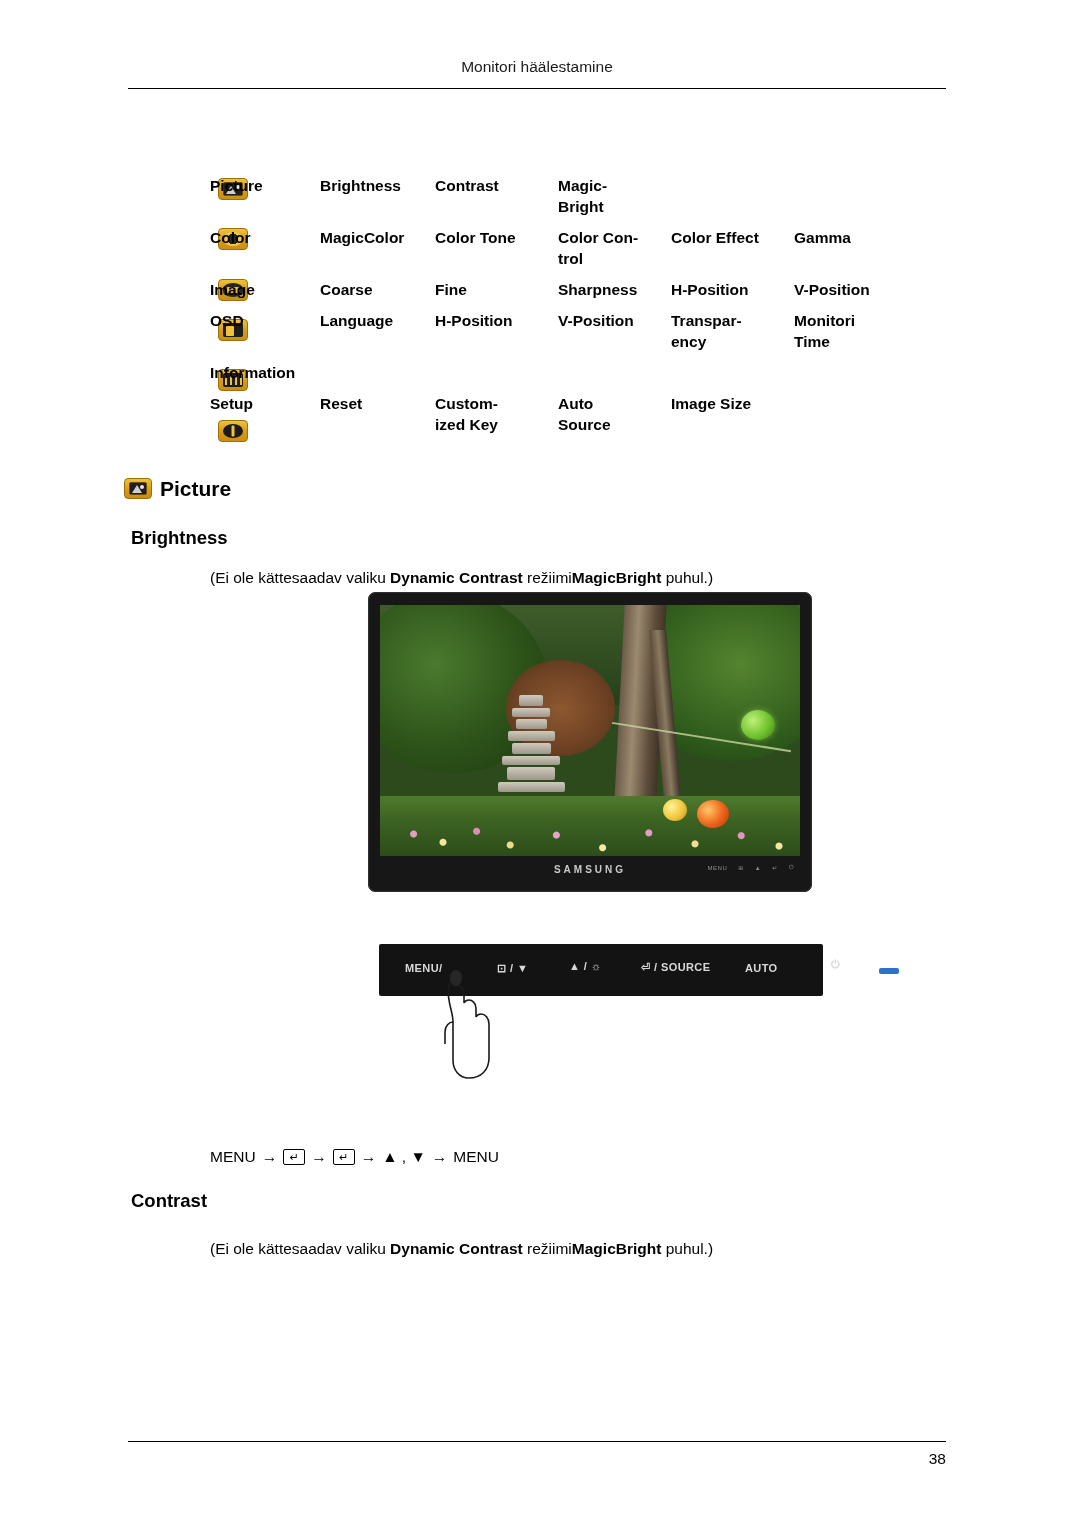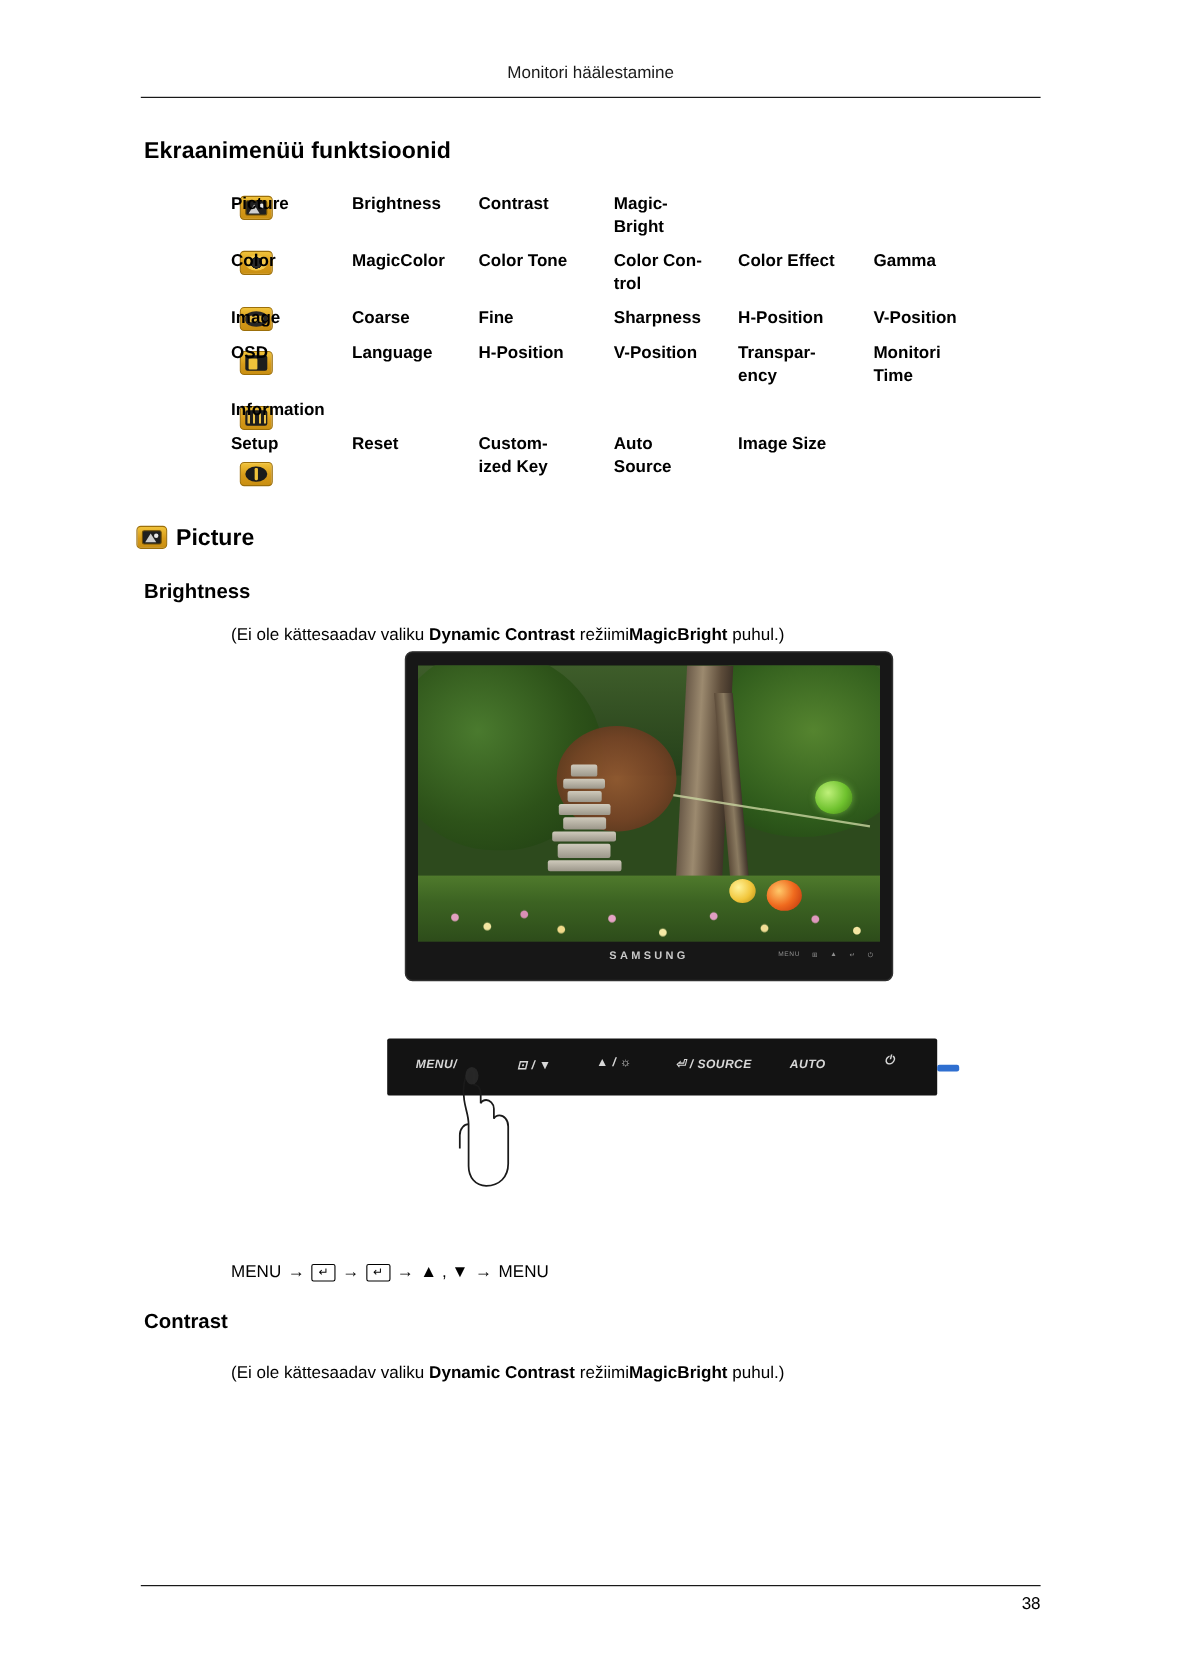--- a/index.html
+++ b/index.html
@@ -370,25 +370,24 @@
     position: absolute; left: 55%; right: 2%; top: 52%;
     height: 2px;
     background: #c9d4a0;
     transform: rotate(9deg);
     opacity: .8;
   }
 
   
   .panel-wrap {
     position: absolute;
-    left: 352px;
+    left: 379px;
     top: 944px;
-    width: 500px;
+    width: 444px;
     height: 52px;
-    font-style: italic;
   }
   .panel {
     position: absolute;
     inset: 0;
     background: #131313;
     border-radius: 2px;
   }
   .panel-labels {
     position: absolute;
     inset: 0;
@@ -453,21 +452,20 @@
   }
 </style>
 </head>
 <body>
 
 <div class="page">
 
   <div class="header">Monitori häälestamine</div>
   <div class="header-rule"></div>
 
-  <h1 class="section-title">Ekraanimenüü funktsioonid</h1>
 
   <div class="icon-cell" style="top:178px">
     <span class="ic ic-picture"><span class="ic-inner"></span></span>
   </div>
   <div class="icon-cell" style="top:228px">
     <span class="ic ic-color"><span class="ic-inner"></span></span>
   </div>
   <div class="icon-cell" style="top:279px">
     <span class="ic ic-image"><span class="ic-inner"></span></span>
   </div>

